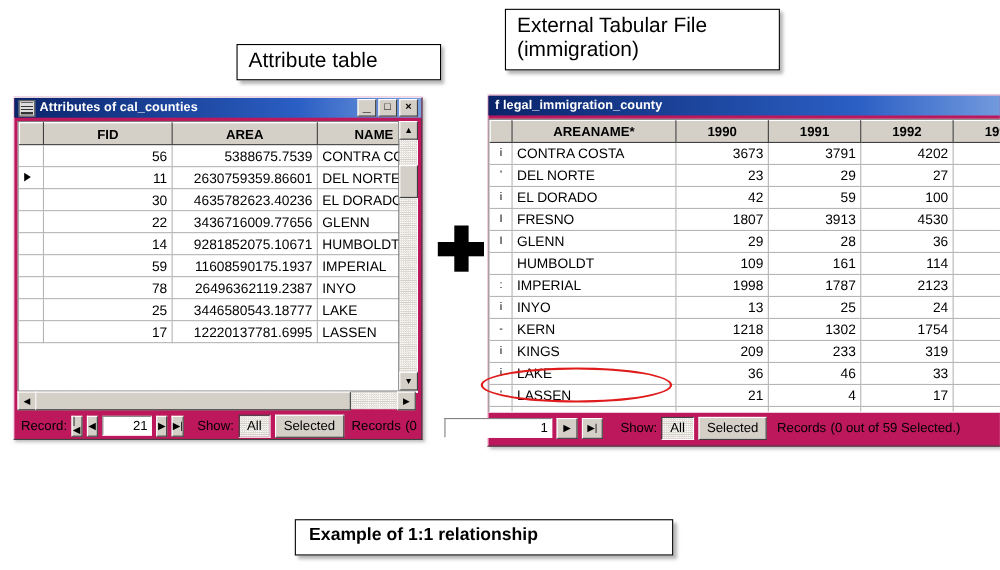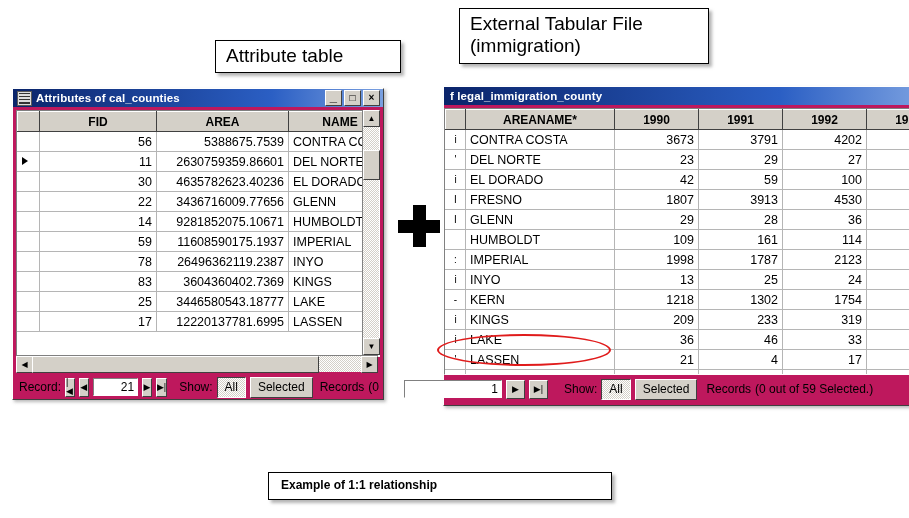--- a/index.html
+++ b/index.html
@@ -10,21 +10,21 @@
 
   
   .callout{
     position:absolute;background:#ffffff;border:1px solid #000;
     box-shadow:3px 3px 3px rgba(120,120,120,.55);
     font-size:19px;color:#000;line-height:1.18;
     padding:4px 10px 5px 10px;white-space:pre-line;
   }
   #callout-attribute{left:215px;top:40px;width:164px;}
   #callout-external{left:459px;top:8px;width:228px;}
-  #callout-example{left:268px;top:472px;width:318px;font-weight:bold;font-size:12px;padding:5px 12px 7px 12px;}
+  #callout-example{left:268px;top:472px;width:318px;font-weight:bold;font-size:16px;padding:5px 12px 7px 12px;}
 
   
   .plus{position:absolute;left:398px;top:205px;width:42px;height:42px;}
   .plus i{position:absolute;background:#000;display:block;}
   .plus i.h{left:0;top:15px;width:42px;height:13px;}
   .plus i.v{left:15px;top:0;width:13px;height:42px;}
 
   
   .win{position:absolute;background:#be185d;
        border-top:1px solid #ffffff;border-left:1px solid #ffffff;
@@ -212,26 +212,20 @@
             <td class="txt">IMPERIAL</td>
           </tr>
           <tr>
             <td class="rowsel"></td>
             <td class="num">78</td>
             <td class="num">26496362119.2387</td>
             <td class="txt">INYO</td>
           </tr>
           <tr>
             <td class="rowsel"></td>
-            <td class="num">83</td>
-            <td class="num">3604360402.7369</td>
-            <td class="txt">KINGS</td>
-          </tr>
-          <tr>
-            <td class="rowsel"></td>
             <td class="num">25</td>
             <td class="num">3446580543.18777</td>
             <td class="txt">LAKE</td>
           </tr>
           <tr>
             <td class="rowsel"></td>
             <td class="num">17</td>
             <td class="num">12220137781.6995</td>
             <td class="txt">LASSEN</td>
           </tr>

